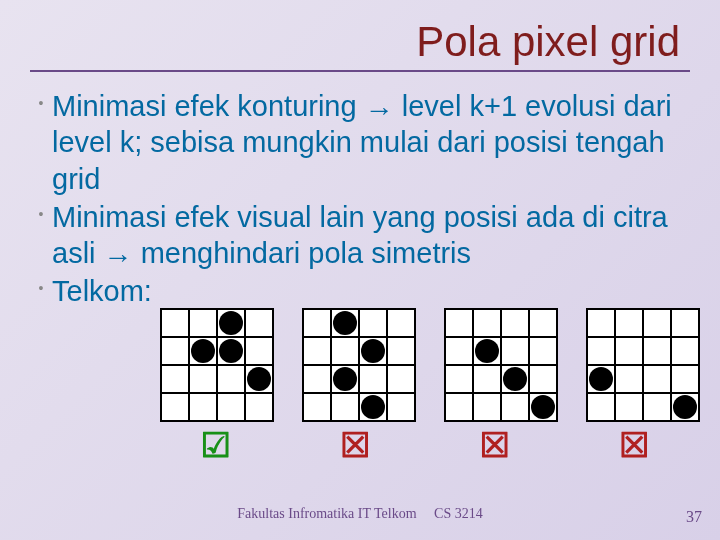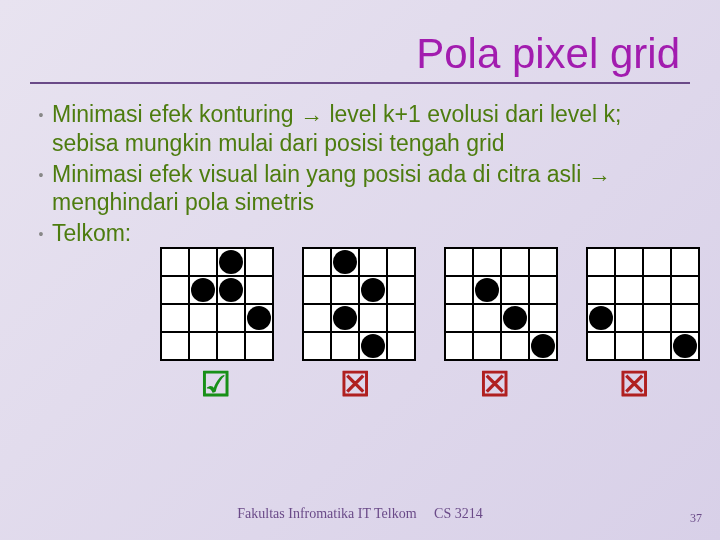--- a/index.html
+++ b/index.html
@@ -7,22 +7,22 @@
     width:720px;height:540px;
     background:linear-gradient(135deg,#e8e3f0 0%,#d8d0e8 100%);
     font-family:Arial,Helvetica,sans-serif;
     position:relative;
     overflow:hidden;
     box-sizing:border-box;
   }
   .title{
     text-align:right;
     font-size:42px;
-    color:#a21caf;
-    padding:30px 40px 4px 0;
+    color:#7f1d1d;
+    padding:18px 40px 4px 0;
     font-family:Arial,sans-serif;
   }
   .title-underline{
     margin:0 30px 0 30px;
     height:2px;
     background:#6a4a88;
   }
   .content{
     padding:16px 30px 0 30px;
   }
@@ -32,22 +32,22 @@
   }
   .bullet-dot{
     width:22px;
     flex-shrink:0;
     color:#888;
     font-size:14px;
     line-height:30px;
     text-align:center;
   }
   .bullet-text{
-    font-size:23px;
-    color:#4d7c0f;
+    font-size:29px;
+    color:#0369a1;
     line-height:1.25;
   }
   .grids-row{
     display:flex;
     gap:28px;
     margin-left:130px;
     margin-top:-4px;
   }
   .grid{
     display:grid;
@@ -90,21 +90,21 @@
     text-align:center;
     font-family:"Times New Roman",serif;
     font-size:14px;
     color:#6a4a88;
   }
   .pagenum{
     position:absolute;
     right:18px;
     bottom:14px;
     font-family:"Times New Roman",serif;
-    font-size:12px;
+    font-size:16px;
     color:#6a4a88;
   }
 </style>
 </head>
 <body>
 
 <div class="title">Pola pixel grid</div>
 <div class="title-underline"></div>
 
 <div class="content">

